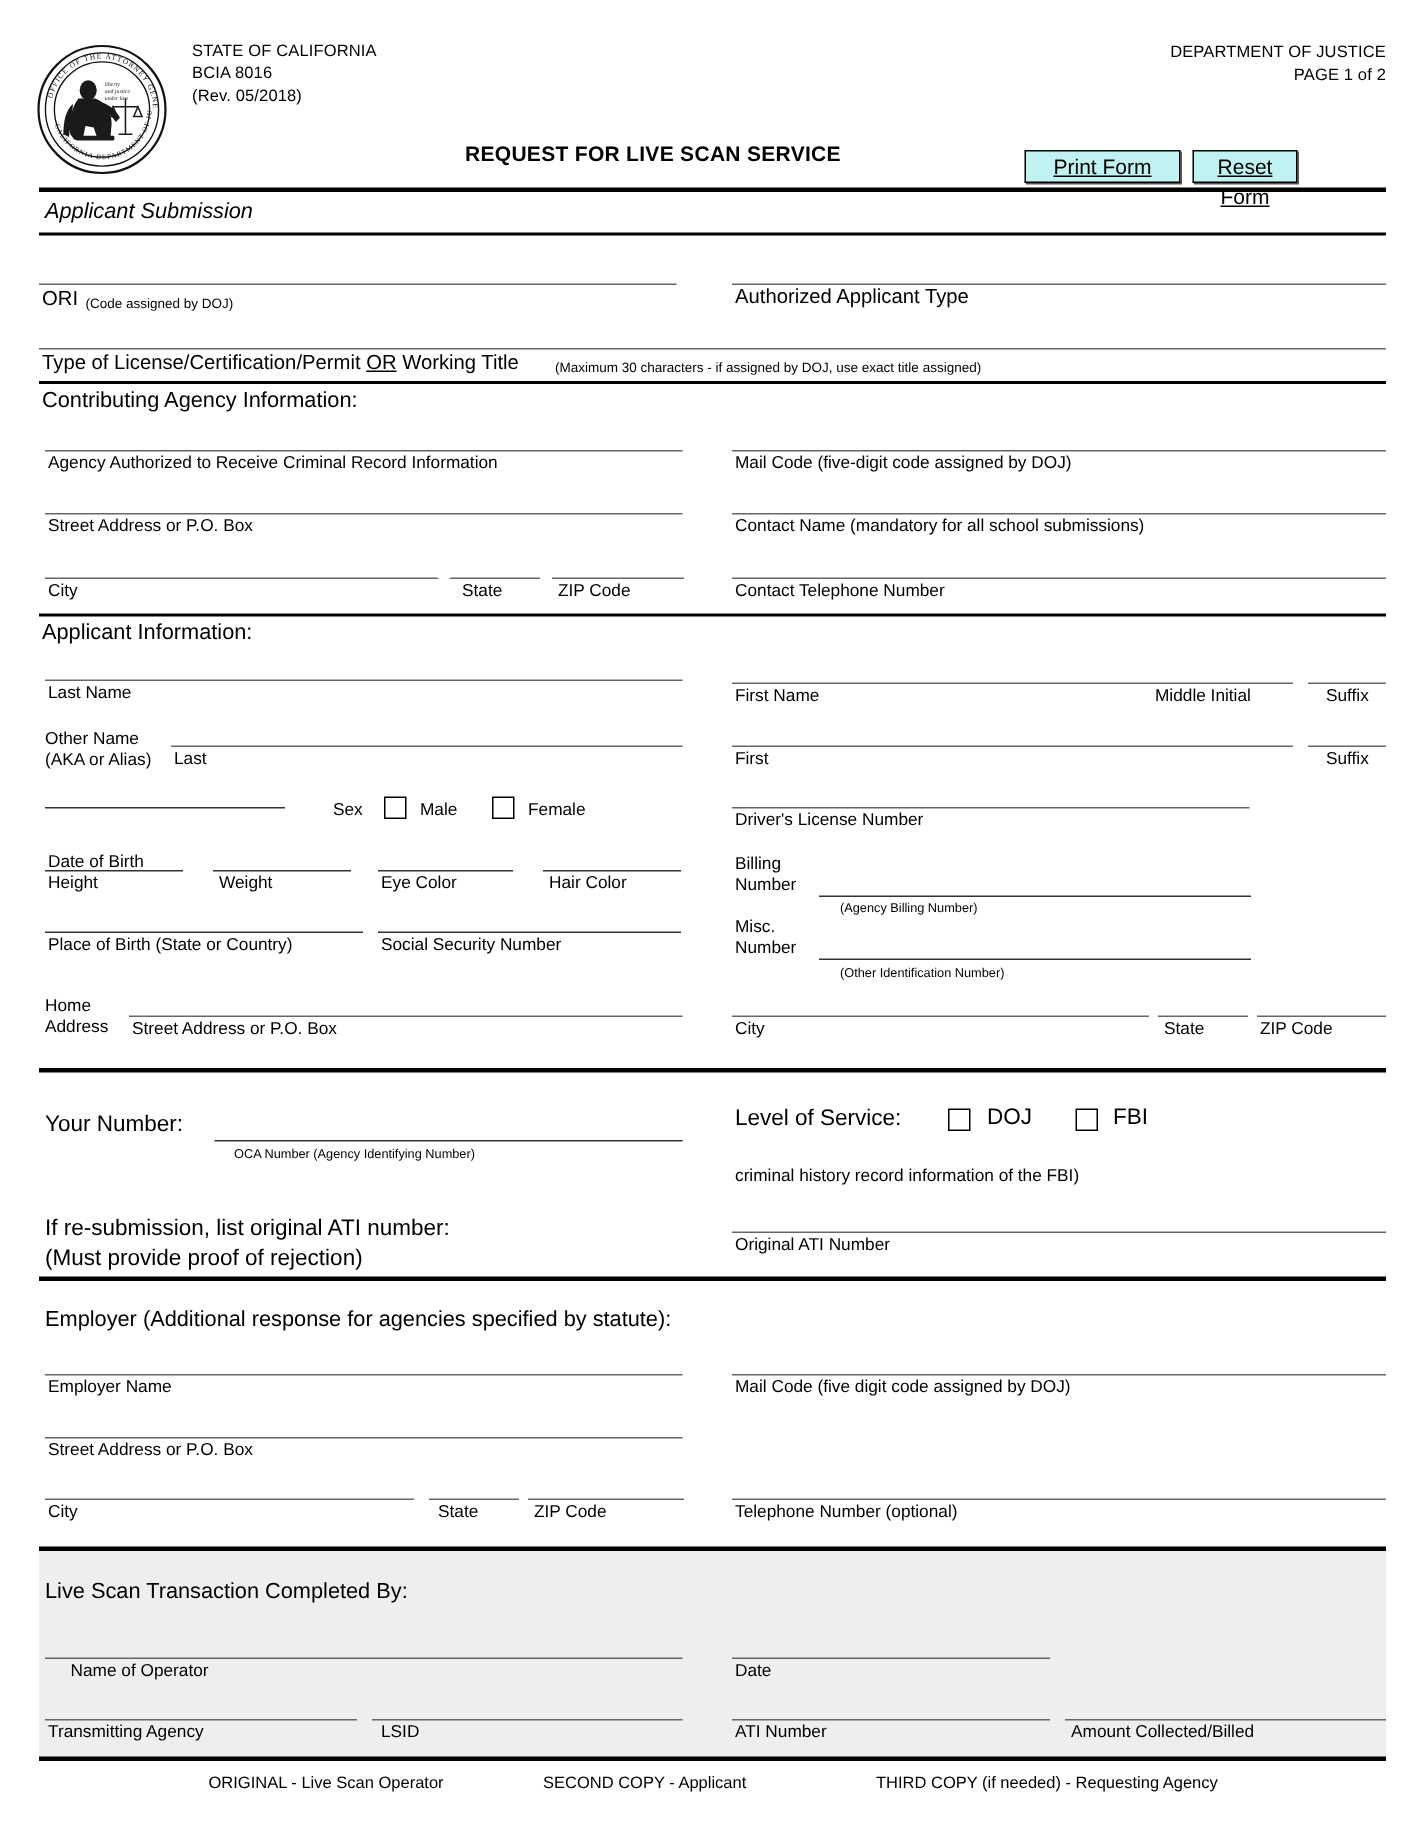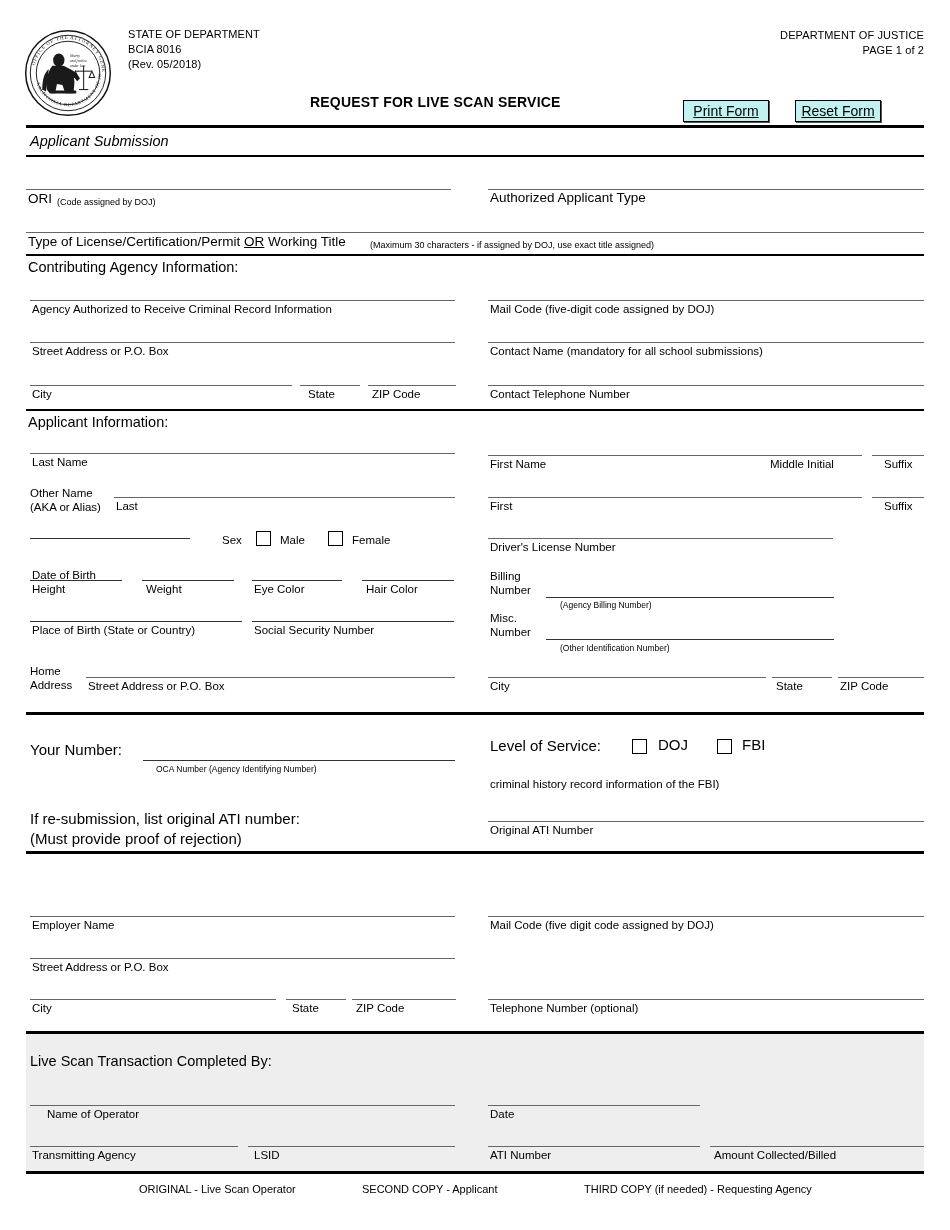--- a/index.html
+++ b/index.html
@@ -148,31 +148,31 @@
       </defs>
       <text font-size="5.4" font-family="Liberation Serif, serif" fill="#111" letter-spacing="0.9">
         <textPath href="#arcTop" startOffset="7%">OFFICE OF THE ATTORNEY GENERAL</textPath>
       </text>
       <text font-size="5.1" font-family="Liberation Serif, serif" fill="#111" letter-spacing="0.8">
         <textPath href="#arcBot" startOffset="10%">CALIFORNIA DEPARTMENT OF JUSTICE</textPath>
       </text>
     </svg>
   </div>
 
-  <div class="hdr-txt" style="left:128px; top:27px;">STATE OF DEPARTMENT</div>
+  <div class="hdr-txt" style="left:128px; top:27px;">STATE OF CALIFORNIA</div>
   <div class="hdr-txt" style="left:128px; top:42px;">BCIA 8016</div>
   <div class="hdr-txt" style="left:128px; top:57px;">(Rev. 05/2018)</div>
 
   <div class="hdr-txt hdr-right" style="right:26px; top:28px;">DEPARTMENT OF JUSTICE</div>
   <div class="hdr-txt hdr-right" style="right:26px; top:43px;">PAGE 1 of 2</div>
 
   <div class="form-title" style="left:310px; top:94px;">REQUEST FOR LIVE SCAN SERVICE</div>
 
-  <button class="form-btn" style="left:683px; top:100px; width:86px;">Print Form</button>
-  <button class="form-btn" style="left:795px; top:100px; width:86px;text-decoration:underline;">Reset Form</button>
+  <button class="form-btn" style="left:683px; top:100px; width:104px;">Print Form</button>
+  <button class="form-btn" style="left:795px; top:100px; width:70px;text-decoration:underline;">Reset Form</button>
 
   <div class="rule-thick" style="left:26px; top:125px; width:898px;"></div>
 
   <div class="sec-head italic" style="left:30px; top:133px;">Applicant Submission</div>
   <div class="rule-med" style="left:26px; top:155px; width:898px;"></div>
 
   <div class="field-line" style="left:26px; top:189px; width:425px;"></div>
   <div class="lbl big" style="left:28px; top:192px;">ORI</div>
   <div class="lbl small" style="left:57px; top:196px;">(Code assigned by DOJ)</div>
 
@@ -295,20 +295,21 @@
   <div class="lbl" style="left:490px; top:778px;">criminal history record information of the FBI)</div>
 
   <div class="lbl xbig" style="left:30px; top:812px;">If re-submission, list original ATI number:</div>
   <div class="lbl xbig" style="left:30px; top:832px;">(Must provide proof of rejection)</div>
 
   <div class="field-line" style="left:488px; top:821px; width:436px;"></div>
   <div class="lbl" style="left:490px; top:824px;">Original ATI Number</div>
 
   <div class="rule-thick" style="left:26px; top:851px; width:898px;"></div>
 
+  <div class="sec-head" style="left:30px; top:872px;">Employer (Additional response for agencies specified by statute):</div>
 
   <div class="field-line" style="left:30px; top:916px; width:425px;"></div>
   <div class="lbl" style="left:32px; top:919px;">Employer Name</div>
 
   <div class="field-line" style="left:488px; top:916px; width:436px;"></div>
   <div class="lbl" style="left:490px; top:919px;">Mail Code (five digit code assigned by DOJ)</div>
 
   <div class="field-line" style="left:30px; top:958px; width:425px;"></div>
   <div class="lbl" style="left:32px; top:961px;">Street Address or P.O. Box</div>
 

